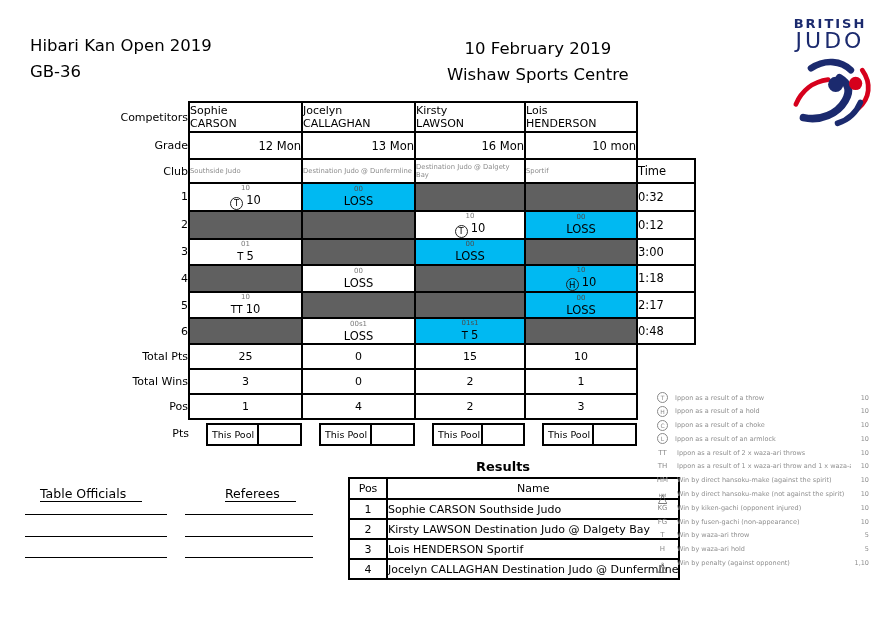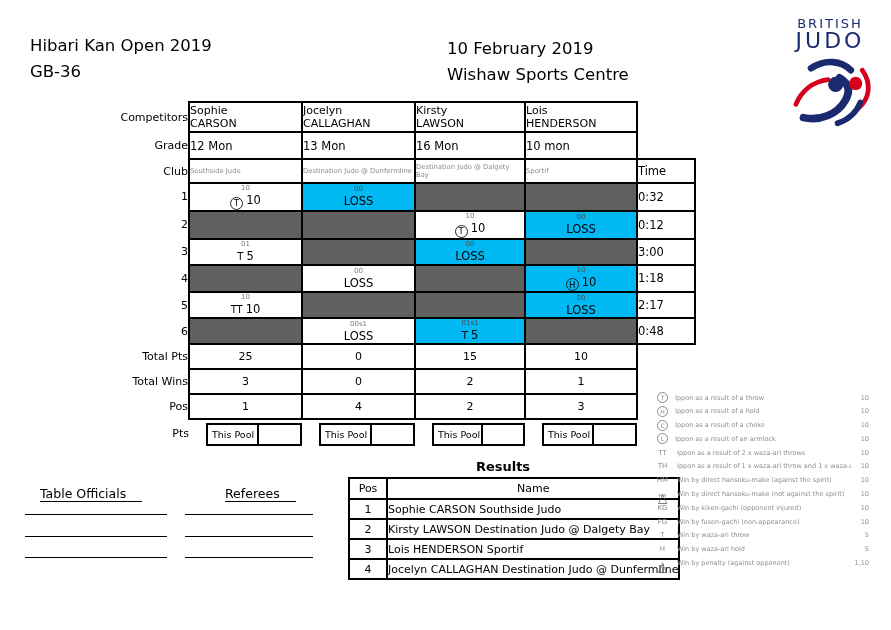--- a/index.html
+++ b/index.html
@@ -3,33 +3,33 @@
 <meta charset="utf-8">
 <style>
   * { margin:0; padding:0; box-sizing:border-box; }
   html,body { background:#fff; }
   #page {
     position:relative; width:891px; height:630px; background:#fff;
     font-family:"DejaVu Sans","Liberation Sans",sans-serif; color:#000; overflow:hidden;
   }
   
   .title-block { position:absolute; left:30px; top:33px; font-size:16.5px; line-height:26px; }
-  .date-block  { position:absolute; left:447px; top:36px; font-size:16.5px; line-height:26px; }
+  .date-block  { position:absolute; left:447px; top:36px; font-size:16.5px; line-height:26px;text-align:center; }
   .logo { position:absolute; left:776px; top:16px; width:108px; text-align:center; }
-  .logo-b { color:#1b2a6e; font-weight:normal; font-size:13px; letter-spacing:2px; }
+  .logo-b { color:#1b2a6e; font-weight:bold; font-size:13px; letter-spacing:2px; }
   .logo-j { color:#1b2a6e; font-weight:normal; font-size:22px; letter-spacing:3px; margin-top:-3px; }
   .logo svg { margin-top:2px; }
   
   table.pool { position:absolute; left:114px; top:101px; border-collapse:collapse; table-layout:fixed; }
   table.pool td { padding:0; vertical-align:middle; }
   td.lab { border:none; text-align:right; padding-right:8px; font-size:11px; }
   td.b   { border:2px solid #000; }
   td.nob { border:none; }
   td.name { font-size:11px; line-height:13px; padding:2px 0 0 3px; vertical-align:top; }
-  td.gradec { text-align:left; font-size:11.5px; }
+  td.gradec { text-align:right; font-size:11.5px; }
   td.clubc  { font-size:6.8px; color:#8c8c8c; padding-left:3px; }
   td.m  { text-align:center; }
   td.m.bl { background:#00b9f2; }
   td.m.e  { background:#606060; }
   .sup  { font-size:7px; color:#7a7a7a; line-height:9px; height:9px; }
   td.m.bl .sup { color:#4c4c4c; }
   .main { font-size:11.5px; line-height:14px; }
   .circ { display:inline-flex; width:13px; height:13px; border:1px solid #222; border-radius:50%;
           font-size:8.5px; line-height:1; align-items:center; justify-content:center;
           margin-right:3px; vertical-align:-2px; }

